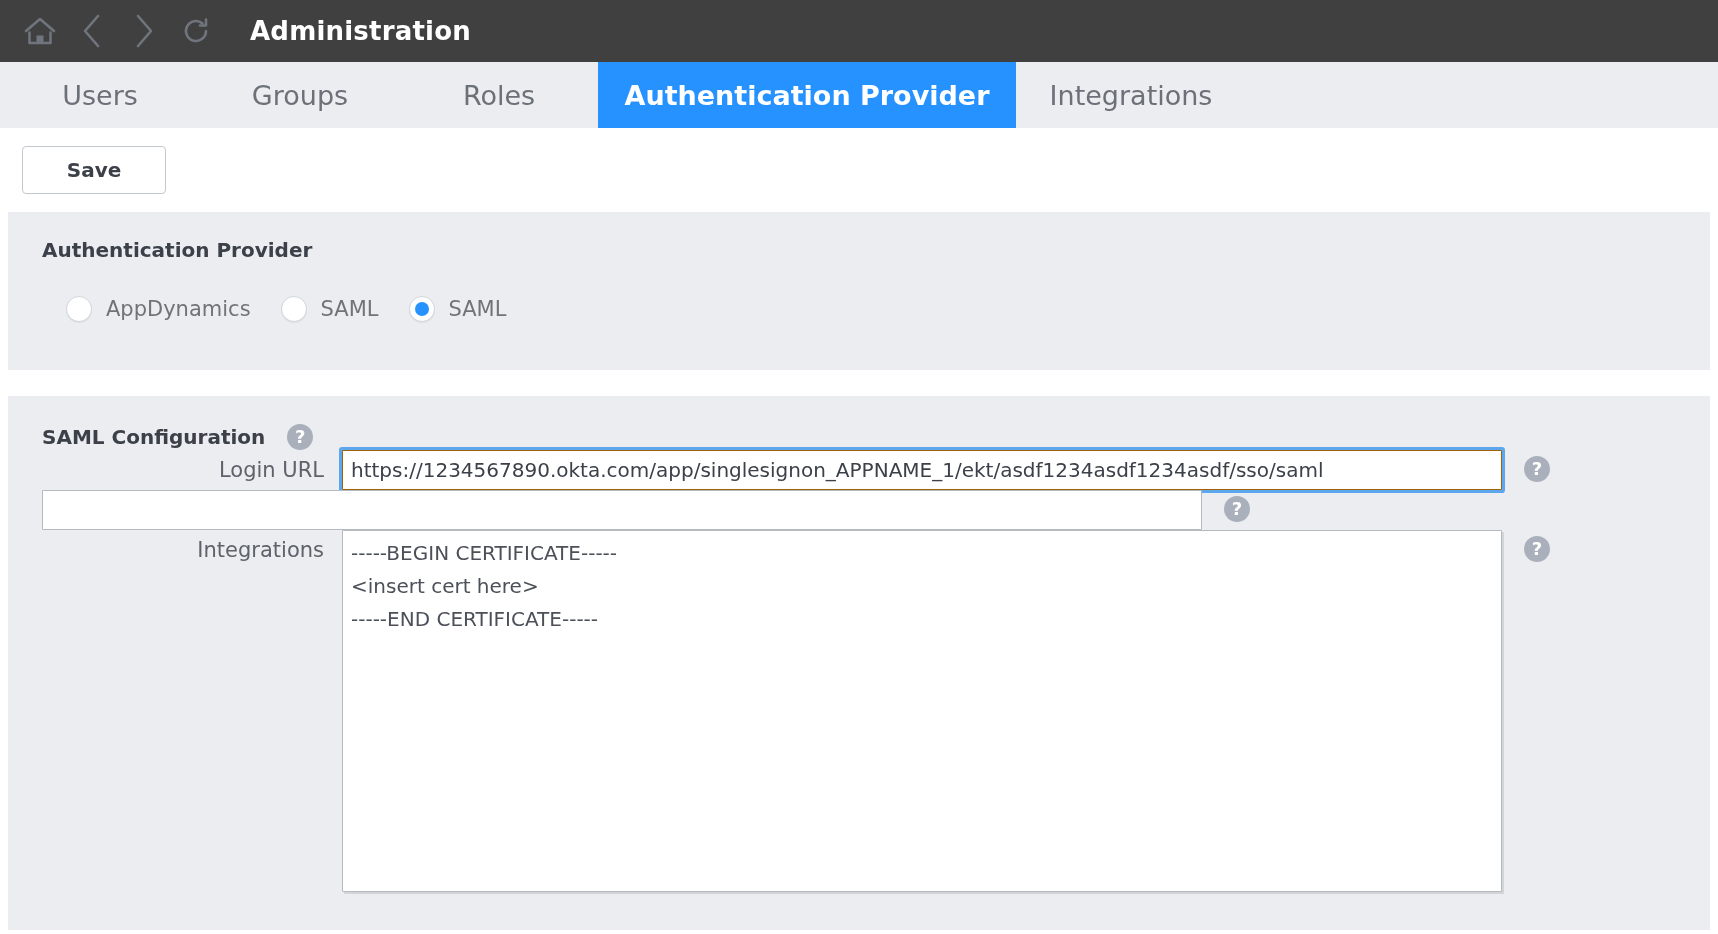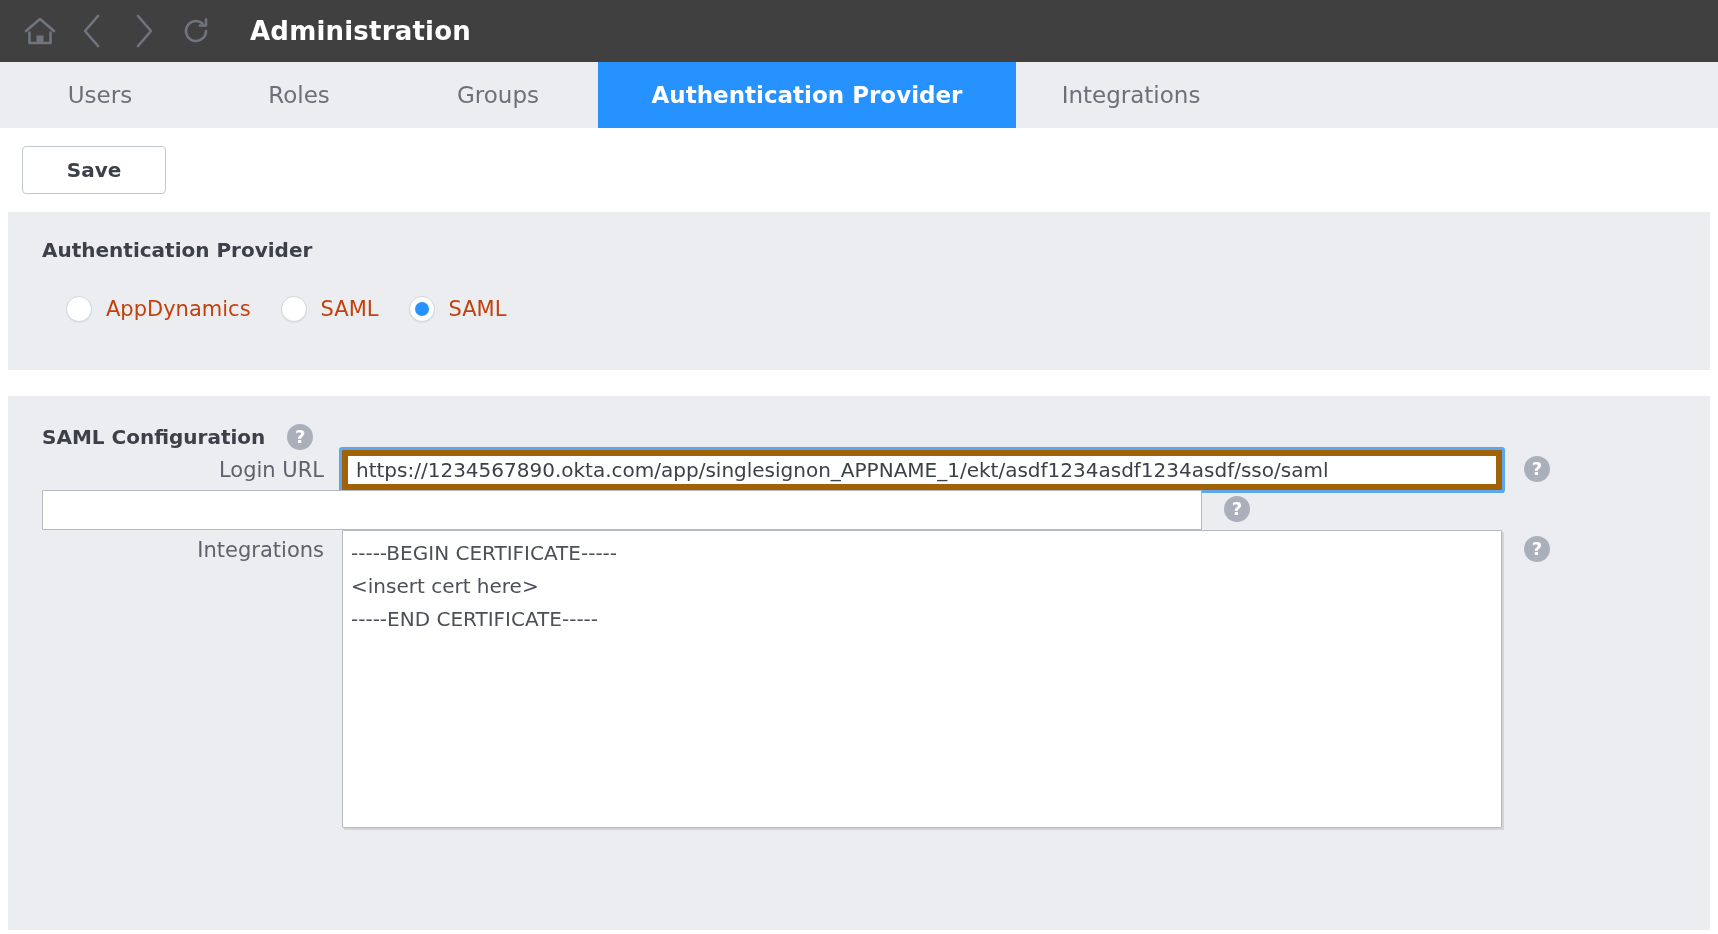--- a/index.html
+++ b/index.html
@@ -39,21 +39,21 @@
   #tab-bar {
     height: 66px;
     background: #ebedf0;
     display: flex;
     align-items: stretch;
   }
   .tab {
     display: flex;
     align-items: center;
     justify-content: center;
-    font-size: 23px;
+    font-size: 27px;
     color: #6c7079;
     padding: 12px 10px;
     cursor: pointer;
     white-space: nowrap;
   }
   .tab.tab-users       { width: 200px; }
   .tab.tab-groups      { width: 200px; }
   .tab.tab-roles       { width: 198px; }
   .tab.tab-auth        { width: 220px; }
   .tab.tab-integrations{ width: 230px; }
@@ -127,21 +127,21 @@
     display: flex; align-items: center; justify-content: center;
   }
   .radio-circle.checked::after {
     content: "";
     width: 14px; height: 14px;
     border-radius: 50%;
     background: #2692ff;
   }
   .radio-label {
     font-size: 21px;
-    color: #c2410c;
+    color: #737373;
     margin-left: 14px;
     white-space: nowrap;
   }
 
   
   #saml-panel {
     padding: 28px 0 0 34px;
     height: 534px;
   }
   #saml-title-row { display: flex; align-items: center; }
@@ -183,26 +183,26 @@
     border: 1px solid #b5bac1;
     background: #ffffff;
     font-family: "DejaVu Sans", "Liberation Sans", sans-serif;
     font-size: 20px;
     color: #3c4049;
     padding: 0 8px;
     border-radius: 1px;
     outline: none;
   }
   .text-input.focused {
-    border: 6px solid #a16207;
+    border: 1px solid #a16207;
     box-shadow: 0 0 0 3px #5ba6ec;
   }
   .textarea-input {
     width: 1160px;
-    height: 298px;
+    height: 362px;
     border: 1px solid #b5bac1;
     background: #ffffff;
     font-family: "DejaVu Sans", "Liberation Sans", sans-serif;
     font-size: 20px;
     color: #4c5059;
     padding: 6px 8px;
     line-height: 1.65;
     resize: none;
     outline: none;
     border-radius: 1px;
@@ -235,22 +235,22 @@
     <svg width="32" height="32" viewBox="0 0 32 32" fill="none" stroke="#6f747d" stroke-width="2.6">
       <path d="M26 16 A10 10 0 1 1 22.5 8.4" stroke-linecap="round"></path>
       <path d="M26 4.5 L26 10.5 L20 10.5" stroke-linecap="round" stroke-linejoin="round"></path>
     </svg>
   </div>
   <div id="app-title">Administration</div>
 </div>
 
 <div id="tab-bar">
   <div class="tab tab-users">Users</div>
+  <div class="tab tab-groups">Groups</div>
   <div class="tab tab-roles">Roles</div>
-  <div class="tab tab-groups">Groups</div>
   <div class="tab tab-auth active">Authentication Provider</div>
   <div class="tab tab-integrations">Integrations</div>
 </div>
 
 <div id="toolbar">
   <button id="save-button">Save</button>
 </div>
 
 <div class="panel" id="auth-provider-panel">
   <div class="panel-title">Authentication Provider</div>

